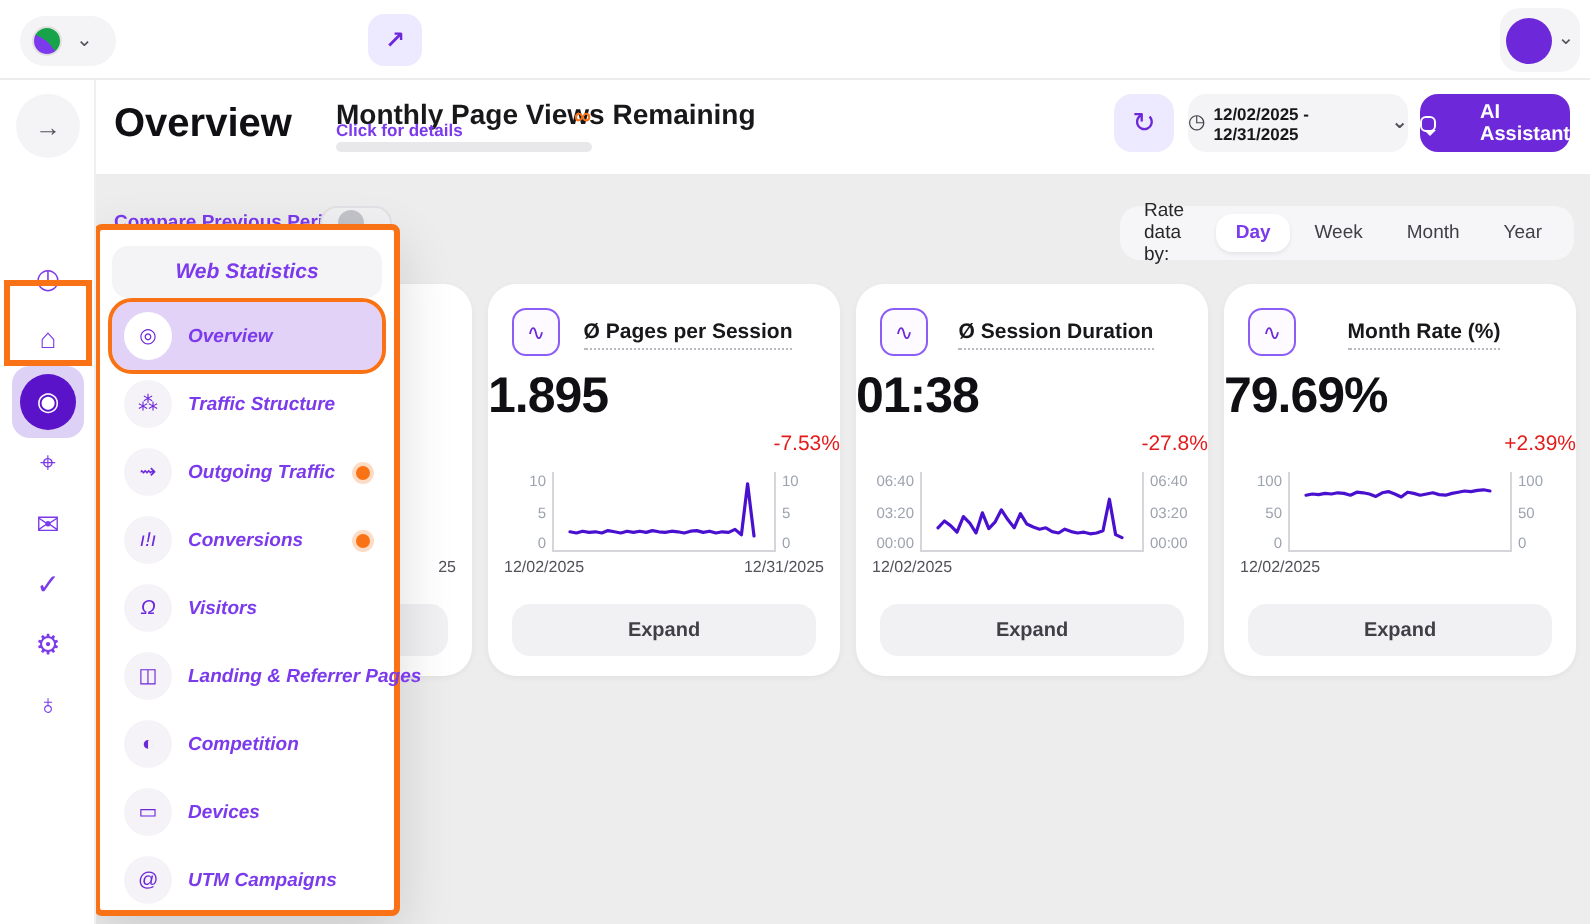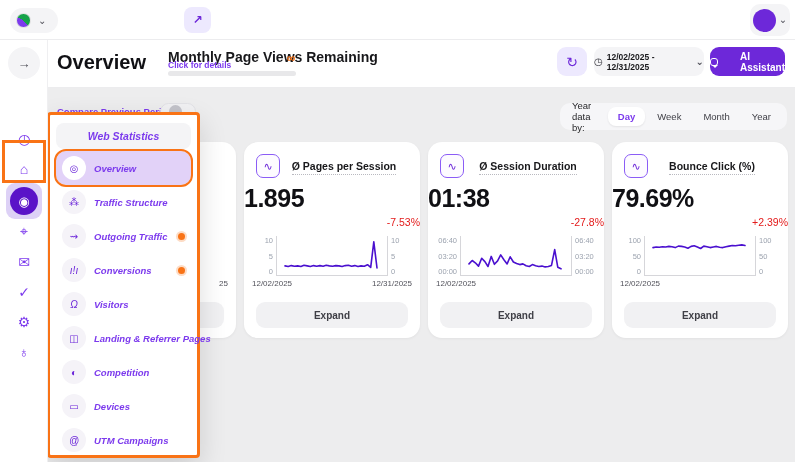--- a/index.html
+++ b/index.html
@@ -126,21 +126,21 @@
   <span>AI Assistant</span>
 </div>
 
 <div class="content"></div>
 <div class="compare-label">Compare Previous Period</div>
 <div class="toggle">
     <span class="knob"></span>
   </div>
 
 <div class="showdata">
-  <span class="showdata-label">Year data by:</span>
+  <span class="showdata-label">Rate data by:</span>
   <span class="period active">Day</span>
   <span class="period">Week</span>
   <span class="period">Month</span>
   <span class="period">Year</span>
 </div>
 
 <div class="card c1">
   <div class="frag">25</div>
   <div class="expand-btn"></div>
 </div>
@@ -203,21 +203,21 @@
   <div class="xlabels">
     <span>12/02/2025</span>
     <span></span>
   </div>
   <div class="expand-btn">Expand</div>
 </div>
 
 <div class="card c4">
   <div class="card-head">
     <span class="card-icon">∿</span>
-    <span class="card-title"><span>Bounce Click (%)</span></span>
+    <span class="card-title"><span>Month Rate (%)</span></span>
   </div>
   <div class="card-value">79.69%</div>
   <div class="card-change">+2.39%</div>
   <div class="chart-row">
     <div class="ticks left">
       <span>100</span>
       <span>50</span>
       <span>0</span>
     </div>
     <div class="plot">

